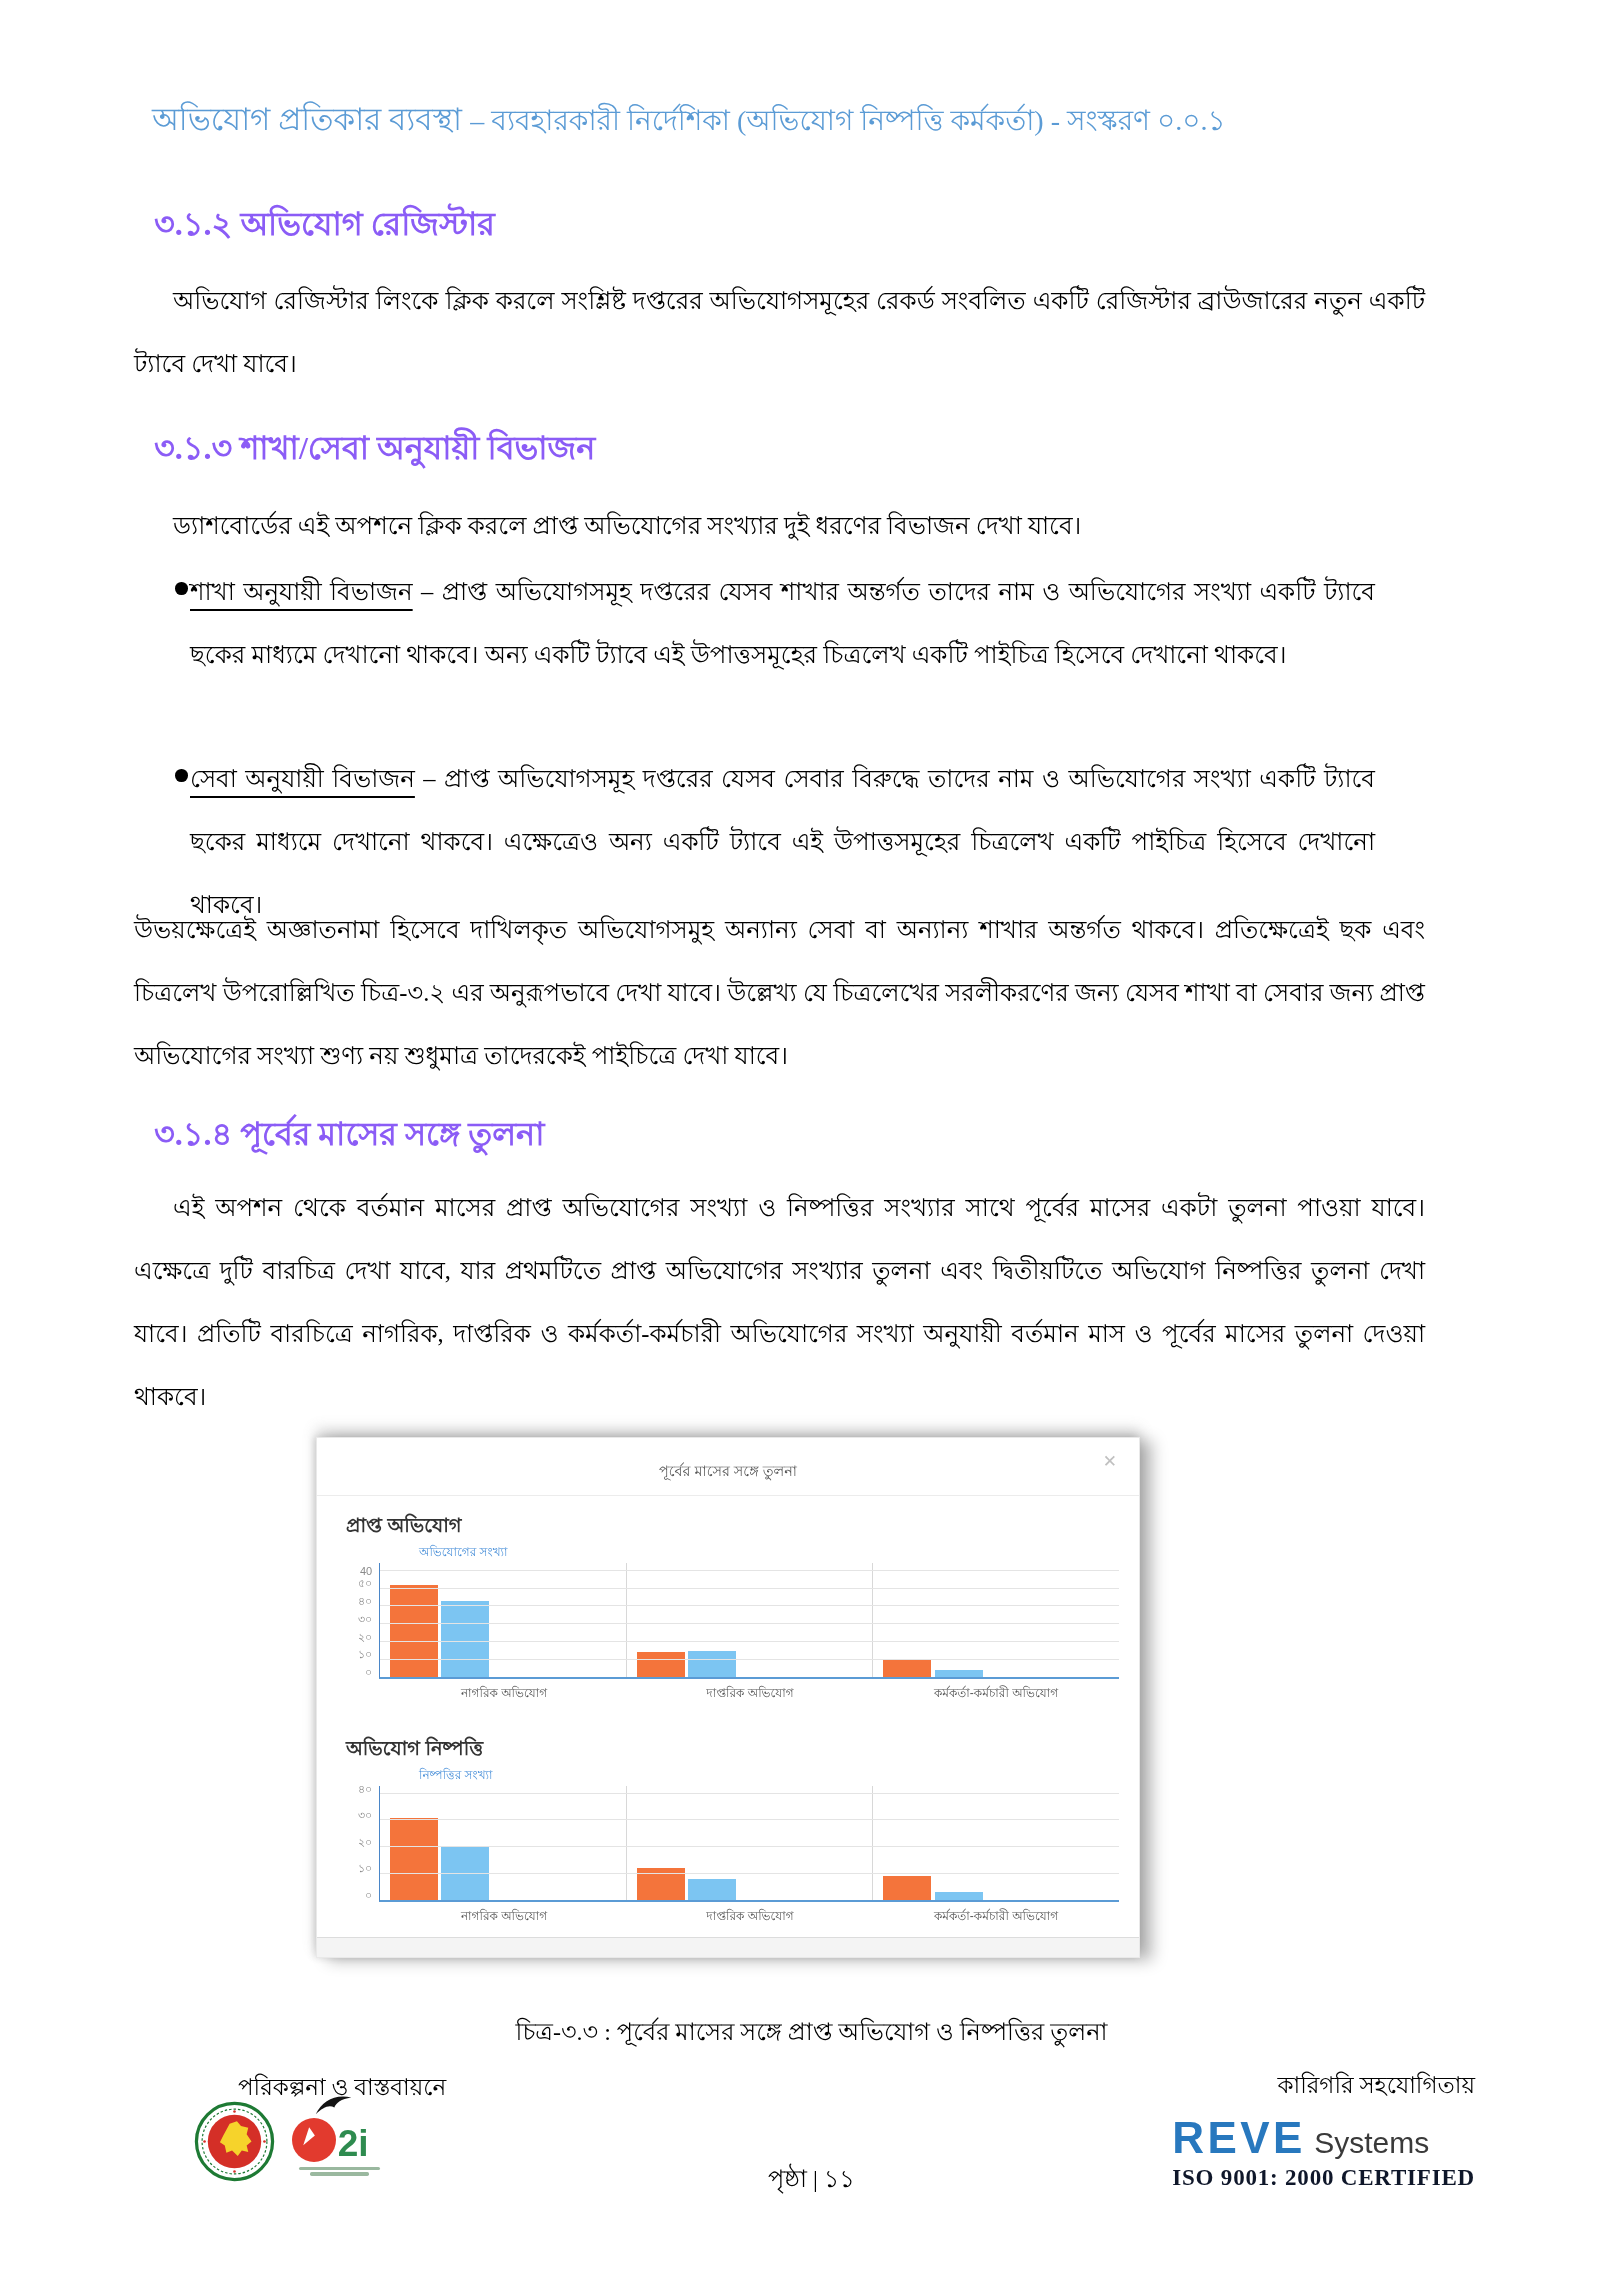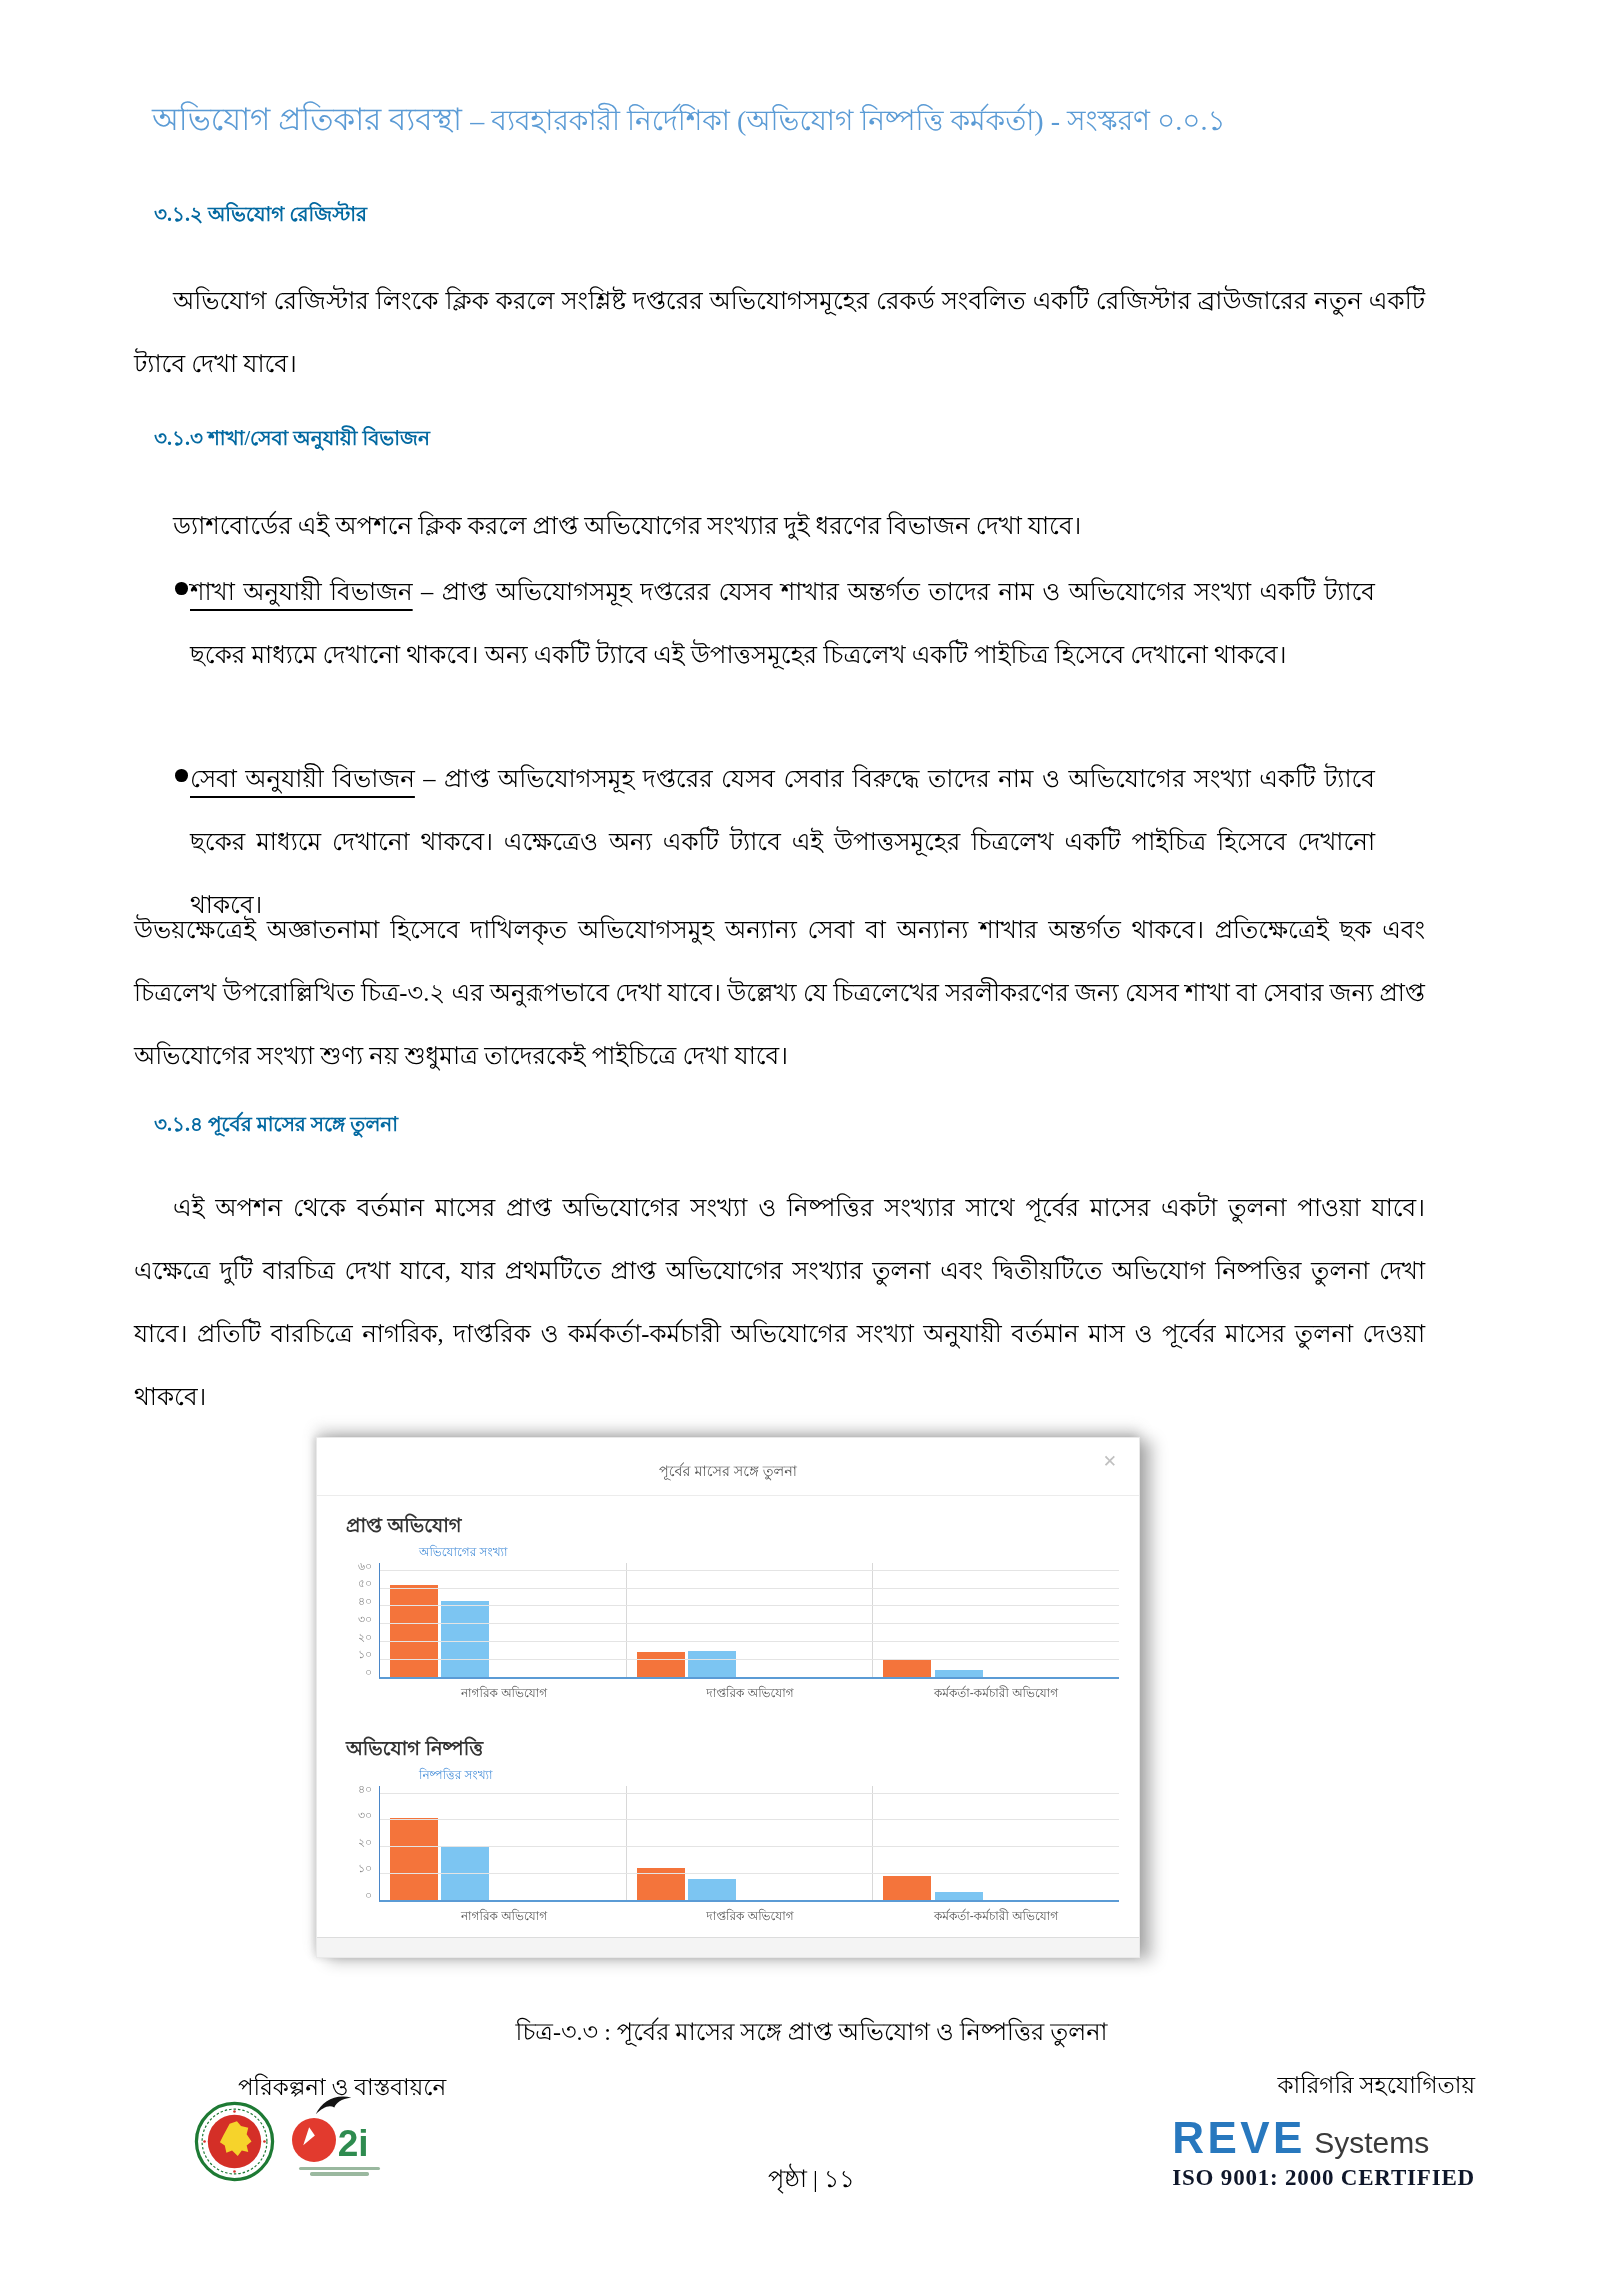--- a/index.html
+++ b/index.html
@@ -5,21 +5,21 @@
   html,body{margin:0;padding:0;background:#fff;}
   .page{position:relative;width:1623px;height:2295px;background:#ffffff;overflow:hidden;
         font-family:"Liberation Serif", serif;color:#000;}
 
   
   .doc-header{position:absolute;left:152px;top:95px;width:1352px;color:#5b9bd5;white-space:nowrap;}
   .h-main{font-size:31px;}
   .h-sub{font-size:28px;margin-left:5px;}
 
   
-  .sec{position:absolute;left:154px;font-size:20px;font-weight:bold;margin:0;color:#0369a1;}
+  .sec{position:absolute;left:154px;font-size:32px;font-weight:bold;margin:0;color:#8b5cf6;}
 
   
   .para{position:absolute;left:134px;width:1291px;font-size:24.5px;line-height:63px;margin:0;text-align:justify;}
   .indent{text-indent:39px;}
 
   
   .bullet{position:absolute;left:175px;width:1200px;font-size:24.5px;line-height:63px;}
   .dot{position:absolute;left:0;top:22px;width:12.7px;height:12.7px;border-radius:50%;background:#000;}
   .btext{display:block;margin-left:15px;text-align:justify;}
   .bterm{text-decoration:underline;text-underline-offset:8.5px;}
@@ -120,21 +120,21 @@
     <div class="chart-ylabel" style="top:105px">অভিযোগের সংখ্যা</div>
     <div class="chart" style="top:125px">
       <div class="chart-flex">
         <div class="yaxis">
             <div class="ytick" style="bottom: -6px;">০</div>
             <div class="ytick" style="bottom: 11.8px;">১০</div>
             <div class="ytick" style="bottom: 29.5px;">২০</div>
             <div class="ytick" style="bottom: 47px;">৩০</div>
             <div class="ytick" style="bottom: 65px;">৪০</div>
             <div class="ytick" style="bottom: 83px;">৫০</div>
-            <div class="ytick" style="bottom: 100px;">৬০</div>
+            <div class="ytick" style="bottom: 100px;">40</div>
           </div>
         <div class="plotwrap">
             <div class="groups">
               <div class="group">
                 <div class="bars">
                   <div class="bar" style="height: 92px; background: rgb(244, 116, 59);"></div>
                   <div class="bar" style="height: 76px; background: rgb(124, 197, 242);"></div>
                 </div>
               </div>
               <div class="group">

